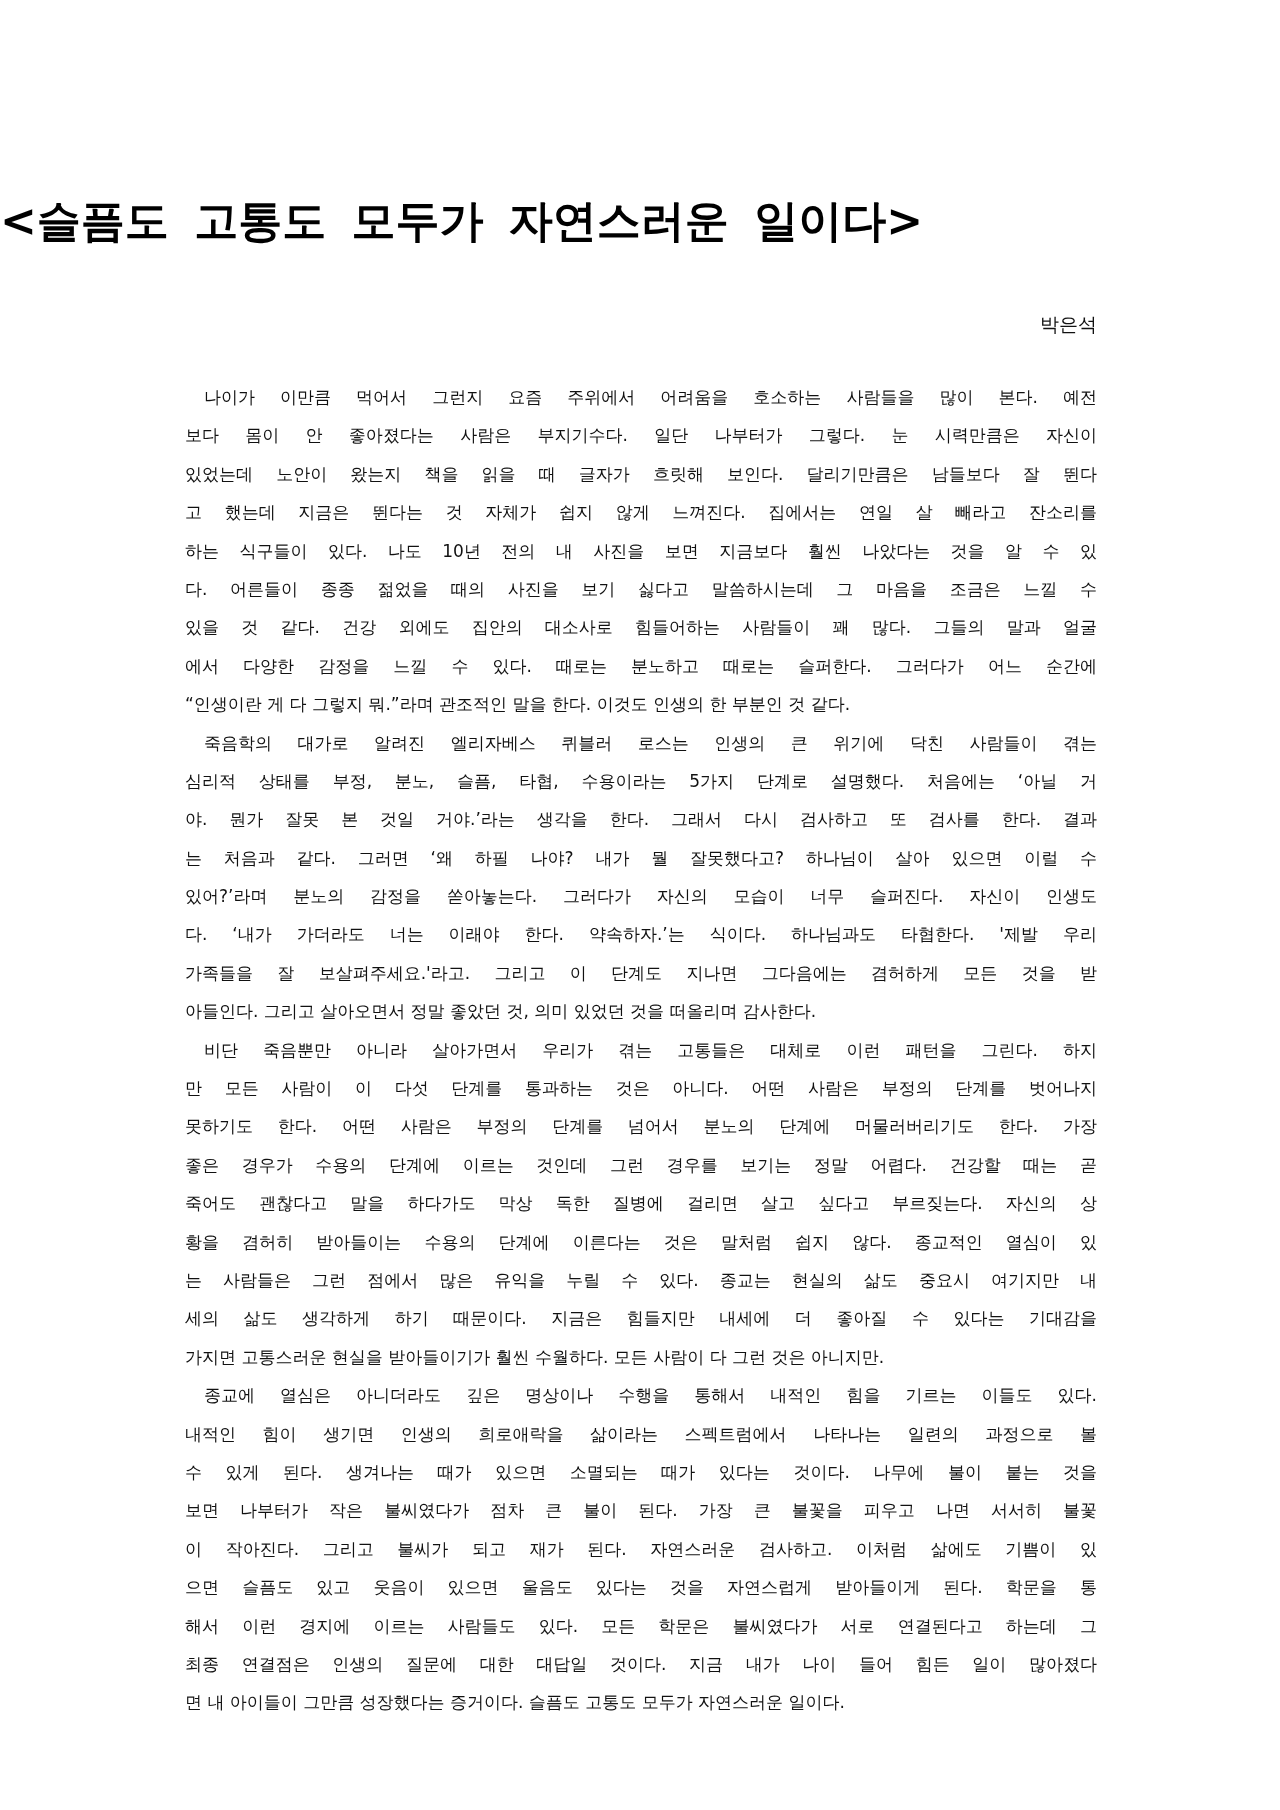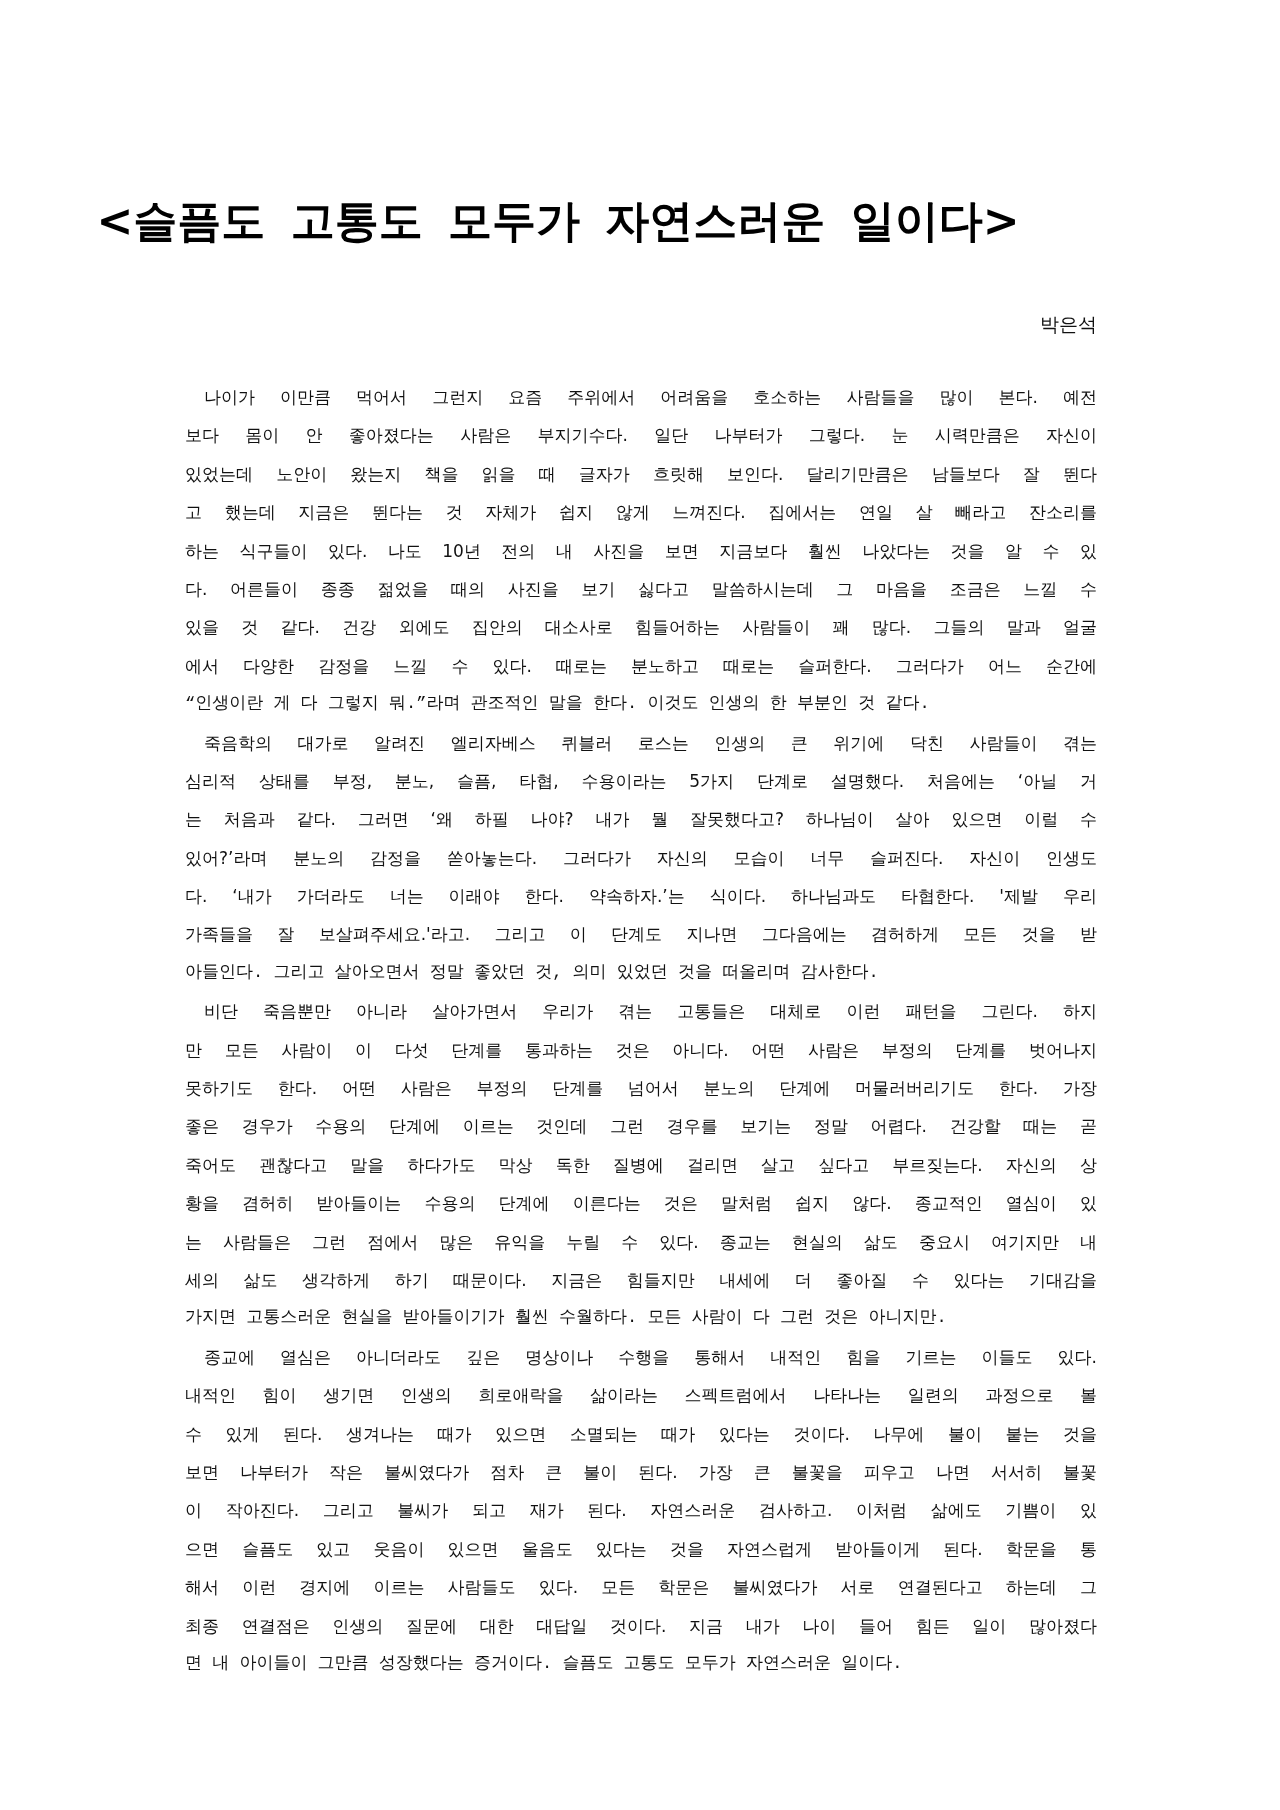--- a/index.html
+++ b/index.html
@@ -3,21 +3,21 @@
 <meta charset="utf-8">
 <style>
   html, body { margin: 0; padding: 0; background: #ffffff; }
   body { width: 1280px; height: 1810px; position: relative; overflow: hidden; }
   .page {
     position: absolute; left: 0; top: 0; width: 1280px; height: 1810px;
     background: #ffffff; color: #111111;
   }
   .title {
     position: absolute; left: 0; top: 192px; width: 1116px;
-    text-align: center;
+    text-align: left;
     font-family: "DejaVu Sans", sans-serif;
     font-weight: bold; font-size: 44px; letter-spacing: 0px;
     word-spacing: 10px;
     color: #000000;
   }
   .author {
     position: absolute; right: 183px; top: 312px;
     font-family: Liberation Mono, monospace;
     font-size: 19px; color: #111111;
   }
@@ -25,41 +25,42 @@
     position: absolute; left: 185px; top: 378px; width: 912px;
     font-family: "DejaVu Sans", sans-serif;
     font-size: 17px; line-height: 38.4px;
     color: #111111;
   }
   .body .line {
     display: block; white-space: nowrap;
     text-align: justify; text-align-last: justify;
     height: 38.4px; overflow: hidden;
   }
-  .body .line.last { text-align-last: left; font-family: Liberation Mono, monospace; }
+  .body .line.last { text-align-last: left; }
   .body .line.indent { padding-left: 19px; }
 </style>
 </head>
 <body>
 
 <div class="page">
   <div class="title">&lt;슬픔도 고통도 모두가 자연스러운 일이다&gt;</div>
   <div class="author">박은석</div>
   <div class="body" id="doc-body">
       <span class="line indent">나이가 이만큼 먹어서 그런지 요즘 주위에서 어려움을 호소하는 사람들을 많이 본다. 예전</span>
       <span class="line">보다 몸이 안 좋아졌다는 사람은 부지기수다. 일단 나부터가 그렇다. 눈 시력만큼은 자신이</span>
       <span class="line">있었는데 노안이 왔는지 책을 읽을 때 글자가 흐릿해 보인다. 달리기만큼은 남들보다 잘 뛴다</span>
       <span class="line">고 했는데 지금은 뛴다는 것 자체가 쉽지 않게 느껴진다. 집에서는 연일 살 빼라고 잔소리를</span>
       <span class="line">하는 식구들이 있다. 나도 10년 전의 내 사진을 보면 지금보다 훨씬 나았다는 것을 알 수 있</span>
       <span class="line">다. 어른들이 종종 젊었을 때의 사진을 보기 싫다고 말씀하시는데 그 마음을 조금은 느낄 수</span>
       <span class="line">있을 것 같다. 건강 외에도 집안의 대소사로 힘들어하는 사람들이 꽤 많다. 그들의 말과 얼굴</span>
       <span class="line">에서 다양한 감정을 느낄 수 있다. 때로는 분노하고 때로는 슬퍼한다. 그러다가 어느 순간에</span>
       <span class="line last">“인생이란 게 다 그렇지 뭐.”라며 관조적인 말을 한다. 이것도 인생의 한 부분인 것 같다.</span>
       <span class="line indent">죽음학의 대가로 알려진 엘리자베스 퀴블러 로스는 인생의 큰 위기에 닥친 사람들이 겪는</span>
       <span class="line">심리적 상태를 부정, 분노, 슬픔, 타협, 수용이라는 5가지 단계로 설명했다. 처음에는 ‘아닐 거</span>
+      <span class="line">야. 뭔가 잘못 본 것일 거야.’라는 생각을 한다. 그래서 다시 검사하고 또 검사를 한다. 결과</span>
       <span class="line">는 처음과 같다. 그러면 ‘왜 하필 나야? 내가 뭘 잘못했다고? 하나님이 살아 있으면 이럴 수</span>
       <span class="line">있어?’라며 분노의 감정을 쏟아놓는다. 그러다가 자신의 모습이 너무 슬퍼진다. 자신이 인생도</span>
       <span class="line">다. ‘내가 가더라도 너는 이래야 한다. 약속하자.’는 식이다. 하나님과도 타협한다. '제발 우리</span>
       <span class="line">가족들을 잘 보살펴주세요.'라고. 그리고 이 단계도 지나면 그다음에는 겸허하게 모든 것을 받</span>
       <span class="line last">아들인다. 그리고 살아오면서 정말 좋았던 것, 의미 있었던 것을 떠올리며 감사한다.</span>
       <span class="line indent">비단 죽음뿐만 아니라 살아가면서 우리가 겪는 고통들은 대체로 이런 패턴을 그린다. 하지</span>
       <span class="line">만 모든 사람이 이 다섯 단계를 통과하는 것은 아니다. 어떤 사람은 부정의 단계를 벗어나지</span>
       <span class="line">못하기도 한다. 어떤 사람은 부정의 단계를 넘어서 분노의 단계에 머물러버리기도 한다. 가장</span>
       <span class="line">좋은 경우가 수용의 단계에 이르는 것인데 그런 경우를 보기는 정말 어렵다. 건강할 때는 곧</span>
       <span class="line">죽어도 괜찮다고 말을 하다가도 막상 독한 질병에 걸리면 살고 싶다고 부르짖는다. 자신의 상</span>

